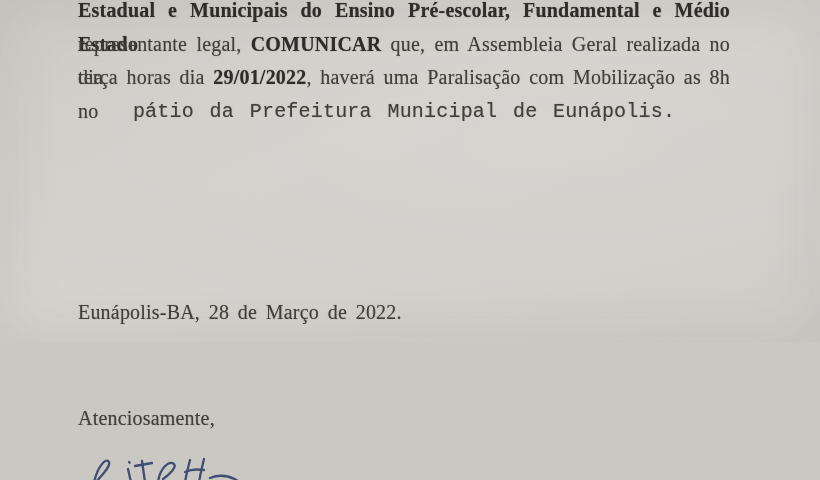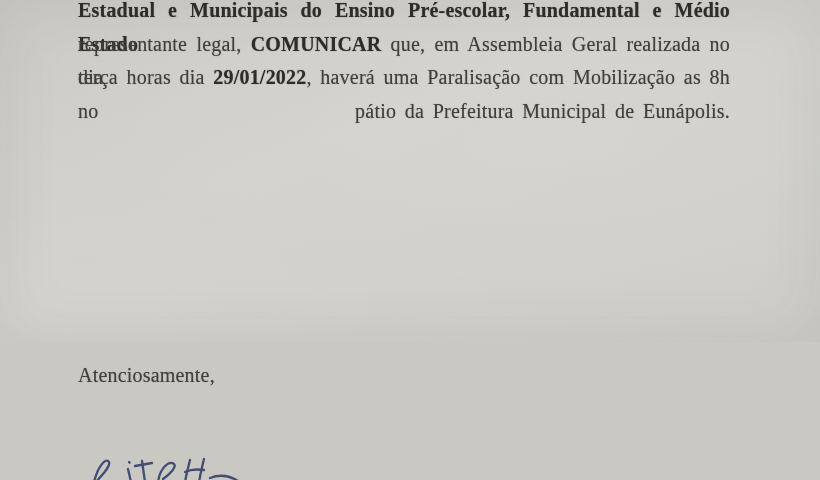--- a/index.html
+++ b/index.html
@@ -40,37 +40,38 @@
   .line {
     height: 33.6px;
     white-space: normal;
   }
   .line.justify {
     text-align: justify;
     text-align-last: justify;
     text-justify: inter-word;
   }
   .line.left {
-    text-align: right;
+    text-align: center;
+    font-family: Liberation Mono, monospace;
   }
   strong {
     font-weight: bold;
     color: #2f2d29;
     text-shadow: 0 0 1px rgba(60,58,54,0.6);
   }
   .date-line {
     position: absolute;
     left: 78px;
     top: 301px;
     font-size: 20px;
   }
   .closing-line {
     position: absolute;
     left: 78px;
-    top: 364px;
+    top: 407px;
     font-size: 20px;
   }
   .signature-svg {
     position: absolute;
     left: 70px;
     top: 448px;
     width: 240px;
     height: 32px;
     overflow: hidden;
   }
@@ -88,20 +89,21 @@
     <div class="line justify"><span>representante legal, </span><strong>COMUNICAR</strong><span> que, em Assembleia Geral realizada no dia</span></div>
 
 
 
     <div class="line justify"><span>terça horas dia </span><strong>29/01/2022</strong><span>, haverá uma Paralisação com Mobilização as 8h no</span></div>
 
     <div class="line left"><span>pátio da Prefeitura Municipal de Eunápolis.</span></div>
 
   </div>
 
+  <div class="date-line serif">Eunápolis-BA, 28 de Março de 2022.</div>
 
   <div class="closing-line serif">Atenciosamente,</div>
 
   <svg class="signature-svg" viewBox="0 0 240 32" xmlns="http://www.w3.org/2000/svg">
     <g fill="none" stroke="#33406a" stroke-width="2.3" stroke-linecap="round" opacity="0.9">
 
       <path d="M 24 34 C 28 18, 36 9, 39 14 C 41 18, 33 26, 26 34"></path>
 
       <path d="M 58 21 L 61 34"></path>
       <path d="M 59 14 l 0.6 0.6"></path>

